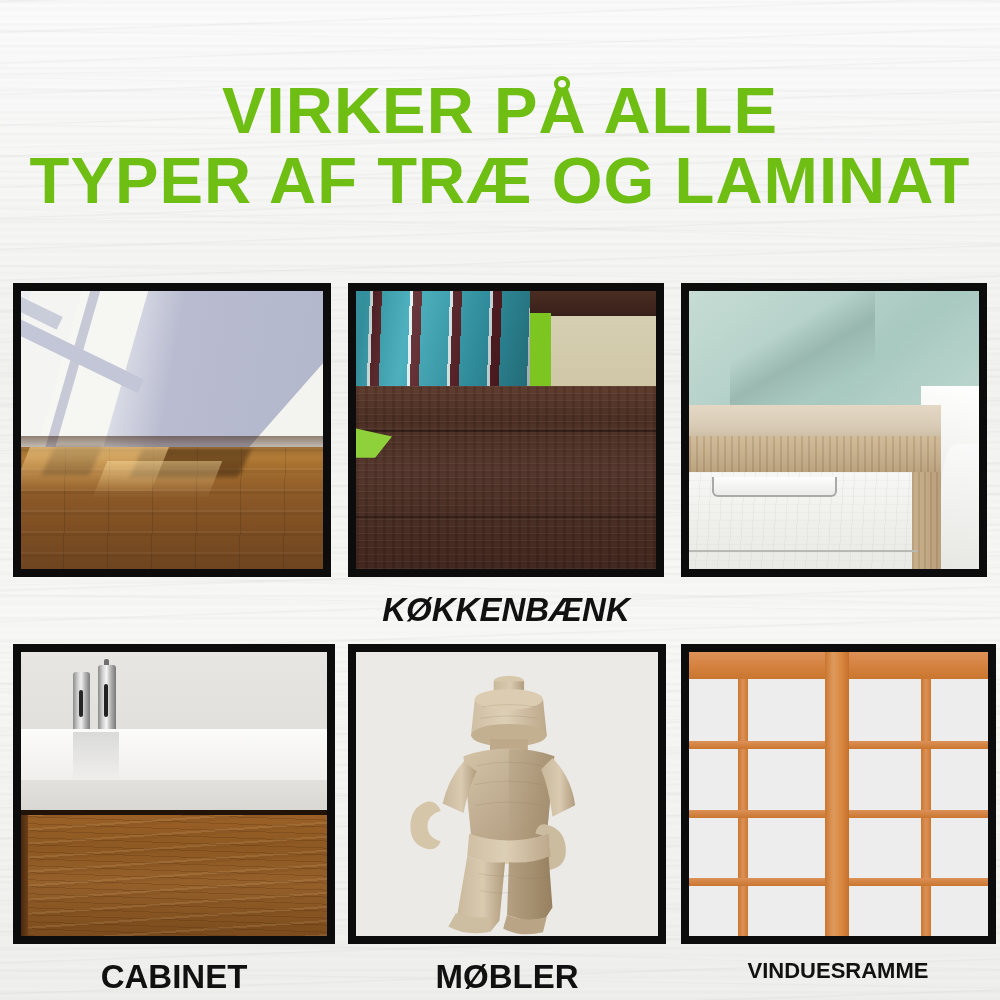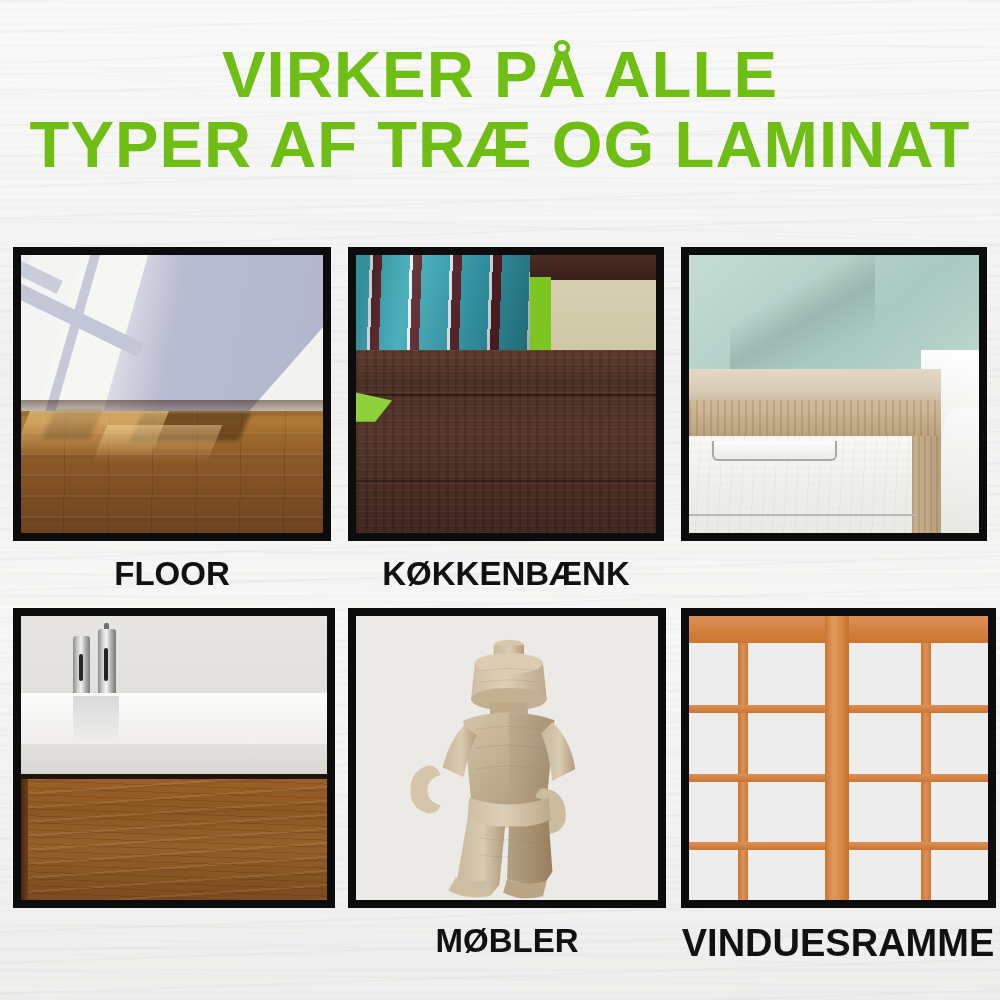--- a/index.html
+++ b/index.html
@@ -63,21 +63,21 @@
       ),
       repeating-linear-gradient(
         182deg,
         rgba(110,110,110,0.00) 0px,
         rgba(110,110,110,0.03) 1px,
         rgba(110,110,110,0.00) 3px,
         rgba(255,255,255,0.00) 121px
       );
   }
 
-  #root { position: relative; z-index: 2; width: 1000px; height: 772px; }
+  #root { position: relative; z-index: 2; width: 1000px; height: 772px; margin-top: 36px; }
 
   
   .headline {
     position: absolute;
     top: 46px;
     left: 0;
     width: 1000px;
     text-align: center;
     line-height: 0.93;
   }
@@ -118,30 +118,30 @@
     white-space: nowrap;
     line-height: 1;
   }
 
   
   #tile-floor      { left: 13px;  top: 247px; width: 318px; height: 294px; }
   #tile-counter    { left: 348px; top: 247px; width: 316px; height: 294px; }
   #tile-furniture  { left: 681px; top: 247px; width: 306px; height: 294px; }
 
   #cap-floor       { left: 13px;  top: 557px; width: 318px; }
-  #cap-counter     { left: 348px; top: 557px; width: 316px; }
+  #cap-counter     { left: 348px; top: 557px; width: 316px; font-style: italic; }
   #cap-furniture   { left: 681px; top: 557px; width: 306px; }
 
   #tile-cabinet    { left: 13px;  top: 608px; width: 322px; height: 300px; }
   #tile-toy        { left: 348px; top: 608px; width: 318px; height: 300px; }
   #tile-window     { left: 681px; top: 608px; width: 315px; height: 300px; }
 
   #cap-cabinet     { left: 13px;  top: 924px; width: 322px; }
   #cap-toy         { left: 348px; top: 924px; width: 318px; }
-  #cap-window      { left: 676px; top: 924px; width: 324px; font-size: 38px; }
+  #cap-window      { left: 676px; top: 924px; width: 324px; font-size: 22px; }
 
   
   .sc-floor { width: 100%; height: 100%; position: relative; background: #bfc2d2; }
   .sc-floor .wall {
     position: absolute; left: 0; top: 0; width: 100%; height: 57%;
     background: linear-gradient(100deg, #eceef1 0%, #e6e8ee 28%, #b9bcd0 50%, #b3b7cc 100%);
   }
   .sc-floor .sun-a {
     position: absolute; left: -4%; top: -2%; width: 34%; height: 60%;
     background: #f4f5f2;
@@ -439,21 +439,20 @@
         <div class="sun-right-tri"></div>
         <div class="floor"></div>
         <div class="shadow-band"></div>
         <div class="shadow-blob"></div>
         <div class="shadow-blob2"></div>
         <div class="floor-light"></div>
         <div class="floor-light2"></div>
       </div>
     </div>
   </div>
-  <div class="caption" id="cap-floor">FLOOR</div>
 
   <div class="tile" id="tile-counter">
     <div class="tile-inner">
       <div class="sc-counter">
         <div class="bg-top"></div>
         <div class="top-rail"></div>
         <div class="beige-panel"></div>
         <div class="green-strip"></div>
         <div class="towel">
           <div class="towel-fold"></div>
@@ -499,20 +498,21 @@
         </div>
         <div class="counter"></div>
         <div class="reflection"></div>
         <div class="counter-edge"></div>
         <div class="dark-gap"></div>
         <div class="wood"></div>
         <div class="wood-edge-left"></div>
       </div>
     </div>
   </div>
+  <div class="caption" id="cap-cabinet">CABINET</div>
 
   <div class="tile" id="tile-toy">
     <div class="tile-inner">
       <div class="sc-toy">
         <svg class="toy-wrap" viewBox="0 0 300 300" preserveAspectRatio="xMidYMid meet">
           <defs>
             <linearGradient id="wd1" x1="0" y1="0" x2="1" y2="0">
               <stop offset="0%" stop-color="#cfbfa4"></stop>
               <stop offset="45%" stop-color="#ddcfb6"></stop>
               <stop offset="100%" stop-color="#bda88a"></stop>

